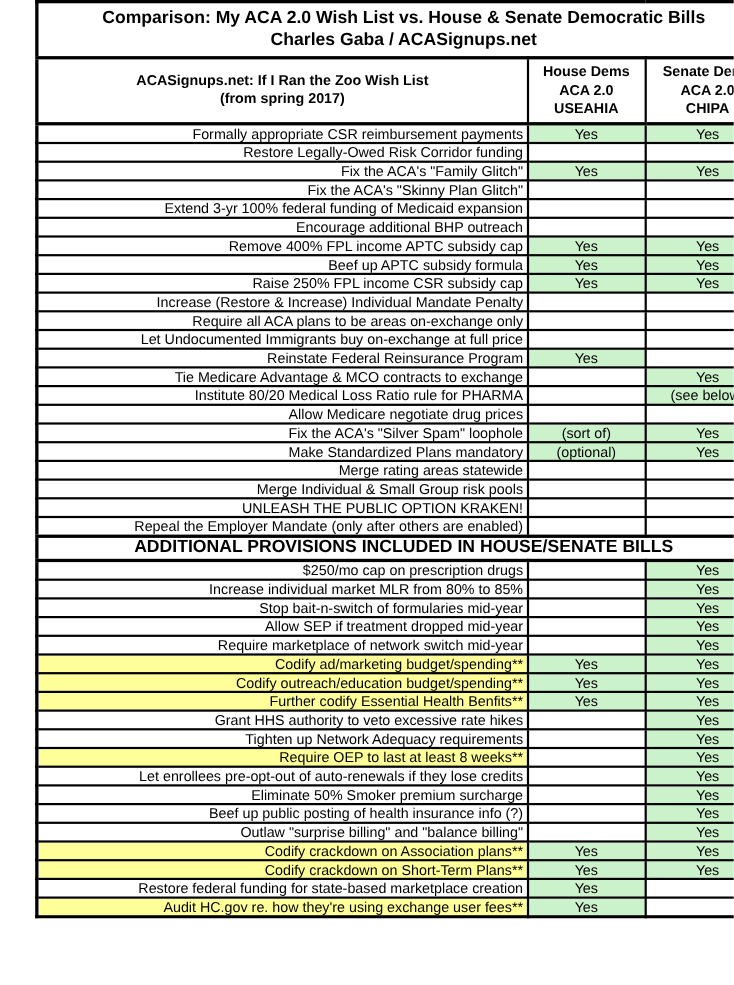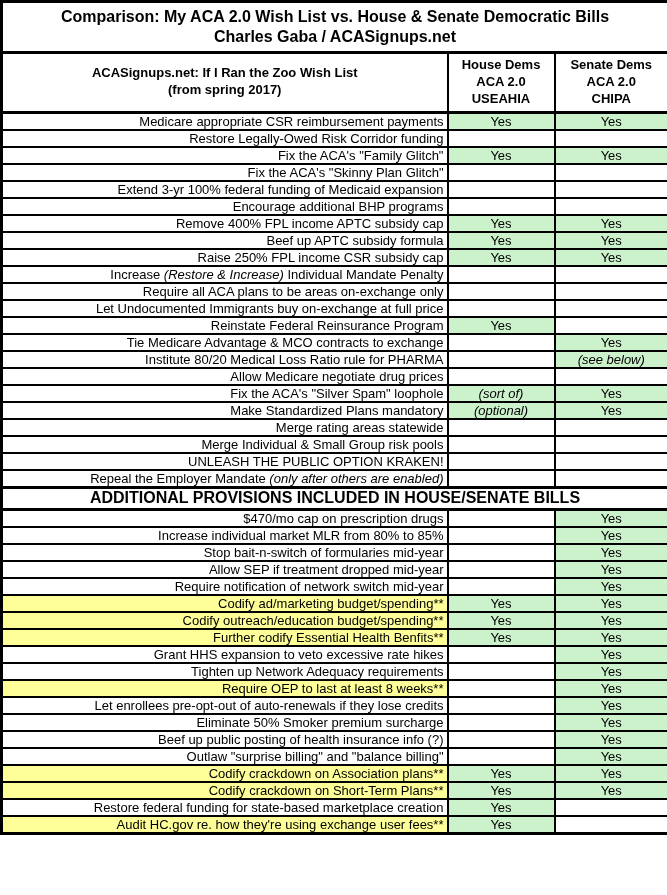--- a/index.html
+++ b/index.html
@@ -4,20 +4,21 @@
 <style>
   html, body {
     margin: 0;
     padding: 0;
     background: #ffffff;
     font-family: "Liberation Sans", "DejaVu Sans", sans-serif;
   }
   .sheet {
     width: 592px;
     box-sizing: border-box;
+    padding-left: 32px;
   }
   table.comparison {
     width: 667px;
     border-collapse: collapse;
     table-layout: fixed;
     border: 3px solid var(--border, #000);
     background: #fff;
   }
   col.c-label  { width: 446px; }
   col.c-house  { width: 107px; }
@@ -63,21 +64,21 @@
 
   td.val {
     height: 16px;
     font-size: 13px;
     text-align: center;
     white-space: nowrap;
     color: #000;
   }
   td.val.green { background: var(--green, #ccf2cc); }
 
-  .it { font-style: italic; }
+  .it { }
 
   td.section-header {
     border-top: 3px solid var(--border, #000);
     border-bottom: 3px solid var(--border, #000);
     font-size: 16px;
     font-weight: bold;
     text-align: center;
     height: 22px;
     color: #000;
   }
@@ -105,21 +106,21 @@
         <th>House Dems
 ACA 2.0
 USEAHIA</th>
         <th>Senate Dems
 ACA 2.0
 CHIPA</th>
       </tr>
     </thead>
     <tbody id="rows-body">
         <tr>
-          <td class="label"><span>Medicare appropriate CSR reimbursement payments</span></td>
+          <td class="label"><span>Formally appropriate CSR reimbursement payments</span></td>
           <td class="val green">Yes</td>
           <td class="val green">Yes</td>
         </tr>
         <tr>
           <td class="label"><span>Restore Legally-Owed Risk Corridor funding</span></td>
           <td class="val"></td>
           <td class="val"></td>
         </tr>
         <tr>
           <td class="label"><span>Fix the ACA's "Family Glitch"</span></td>
@@ -130,21 +131,21 @@
           <td class="label"><span>Fix the ACA's "Skinny Plan Glitch"</span></td>
           <td class="val"></td>
           <td class="val"></td>
         </tr>
         <tr>
           <td class="label"><span>Extend 3-yr 100% federal funding of Medicaid expansion</span></td>
           <td class="val"></td>
           <td class="val"></td>
         </tr>
         <tr>
-          <td class="label"><span>Encourage additional BHP programs</span></td>
+          <td class="label"><span>Encourage additional BHP outreach</span></td>
           <td class="val"></td>
           <td class="val"></td>
         </tr>
         <tr>
           <td class="label"><span>Remove 400% FPL income APTC subsidy cap</span></td>
           <td class="val green">Yes</td>
           <td class="val green">Yes</td>
         </tr>
         <tr>
           <td class="label"><span>Beef up APTC subsidy formula</span></td>
@@ -218,61 +219,61 @@
         </tr>
         <tr>
           <td class="label"><span>Repeal the Employer Mandate </span><span class="it">(only after others are enabled)</span></td>
           <td class="val"></td>
           <td class="val"></td>
         </tr>
         <tr>
           <td colspan="3" class="section-header">ADDITIONAL PROVISIONS INCLUDED IN HOUSE/SENATE BILLS</td>
         </tr>
         <tr>
-          <td class="label"><span>$470/mo cap on prescription drugs</span></td>
+          <td class="label"><span>$250/mo cap on prescription drugs</span></td>
           <td class="val"></td>
           <td class="val green">Yes</td>
         </tr>
         <tr>
           <td class="label"><span>Increase individual market MLR from 80% to 85%</span></td>
           <td class="val"></td>
           <td class="val green">Yes</td>
         </tr>
         <tr>
           <td class="label"><span>Stop bait-n-switch of formularies mid-year</span></td>
           <td class="val"></td>
           <td class="val green">Yes</td>
         </tr>
         <tr>
           <td class="label"><span>Allow SEP if treatment dropped mid-year</span></td>
           <td class="val"></td>
           <td class="val green">Yes</td>
         </tr>
         <tr>
-          <td class="label"><span>Require notification of network switch mid-year</span></td>
+          <td class="label"><span>Require marketplace of network switch mid-year</span></td>
           <td class="val"></td>
           <td class="val green">Yes</td>
         </tr>
         <tr>
           <td class="label yellow"><span>Codify ad/marketing budget/spending**</span></td>
           <td class="val green">Yes</td>
           <td class="val green">Yes</td>
         </tr>
         <tr>
           <td class="label yellow"><span>Codify outreach/education budget/spending**</span></td>
           <td class="val green">Yes</td>
           <td class="val green">Yes</td>
         </tr>
         <tr>
           <td class="label yellow"><span>Further codify Essential Health Benfits**</span></td>
           <td class="val green">Yes</td>
           <td class="val green">Yes</td>
         </tr>
         <tr>
-          <td class="label"><span>Grant HHS expansion to veto excessive rate hikes</span></td>
+          <td class="label"><span>Grant HHS authority to veto excessive rate hikes</span></td>
           <td class="val"></td>
           <td class="val green">Yes</td>
         </tr>
         <tr>
           <td class="label"><span>Tighten up Network Adequacy requirements</span></td>
           <td class="val"></td>
           <td class="val green">Yes</td>
         </tr>
         <tr>
           <td class="label yellow"><span>Require OEP to last at least 8 weeks**</span></td>

